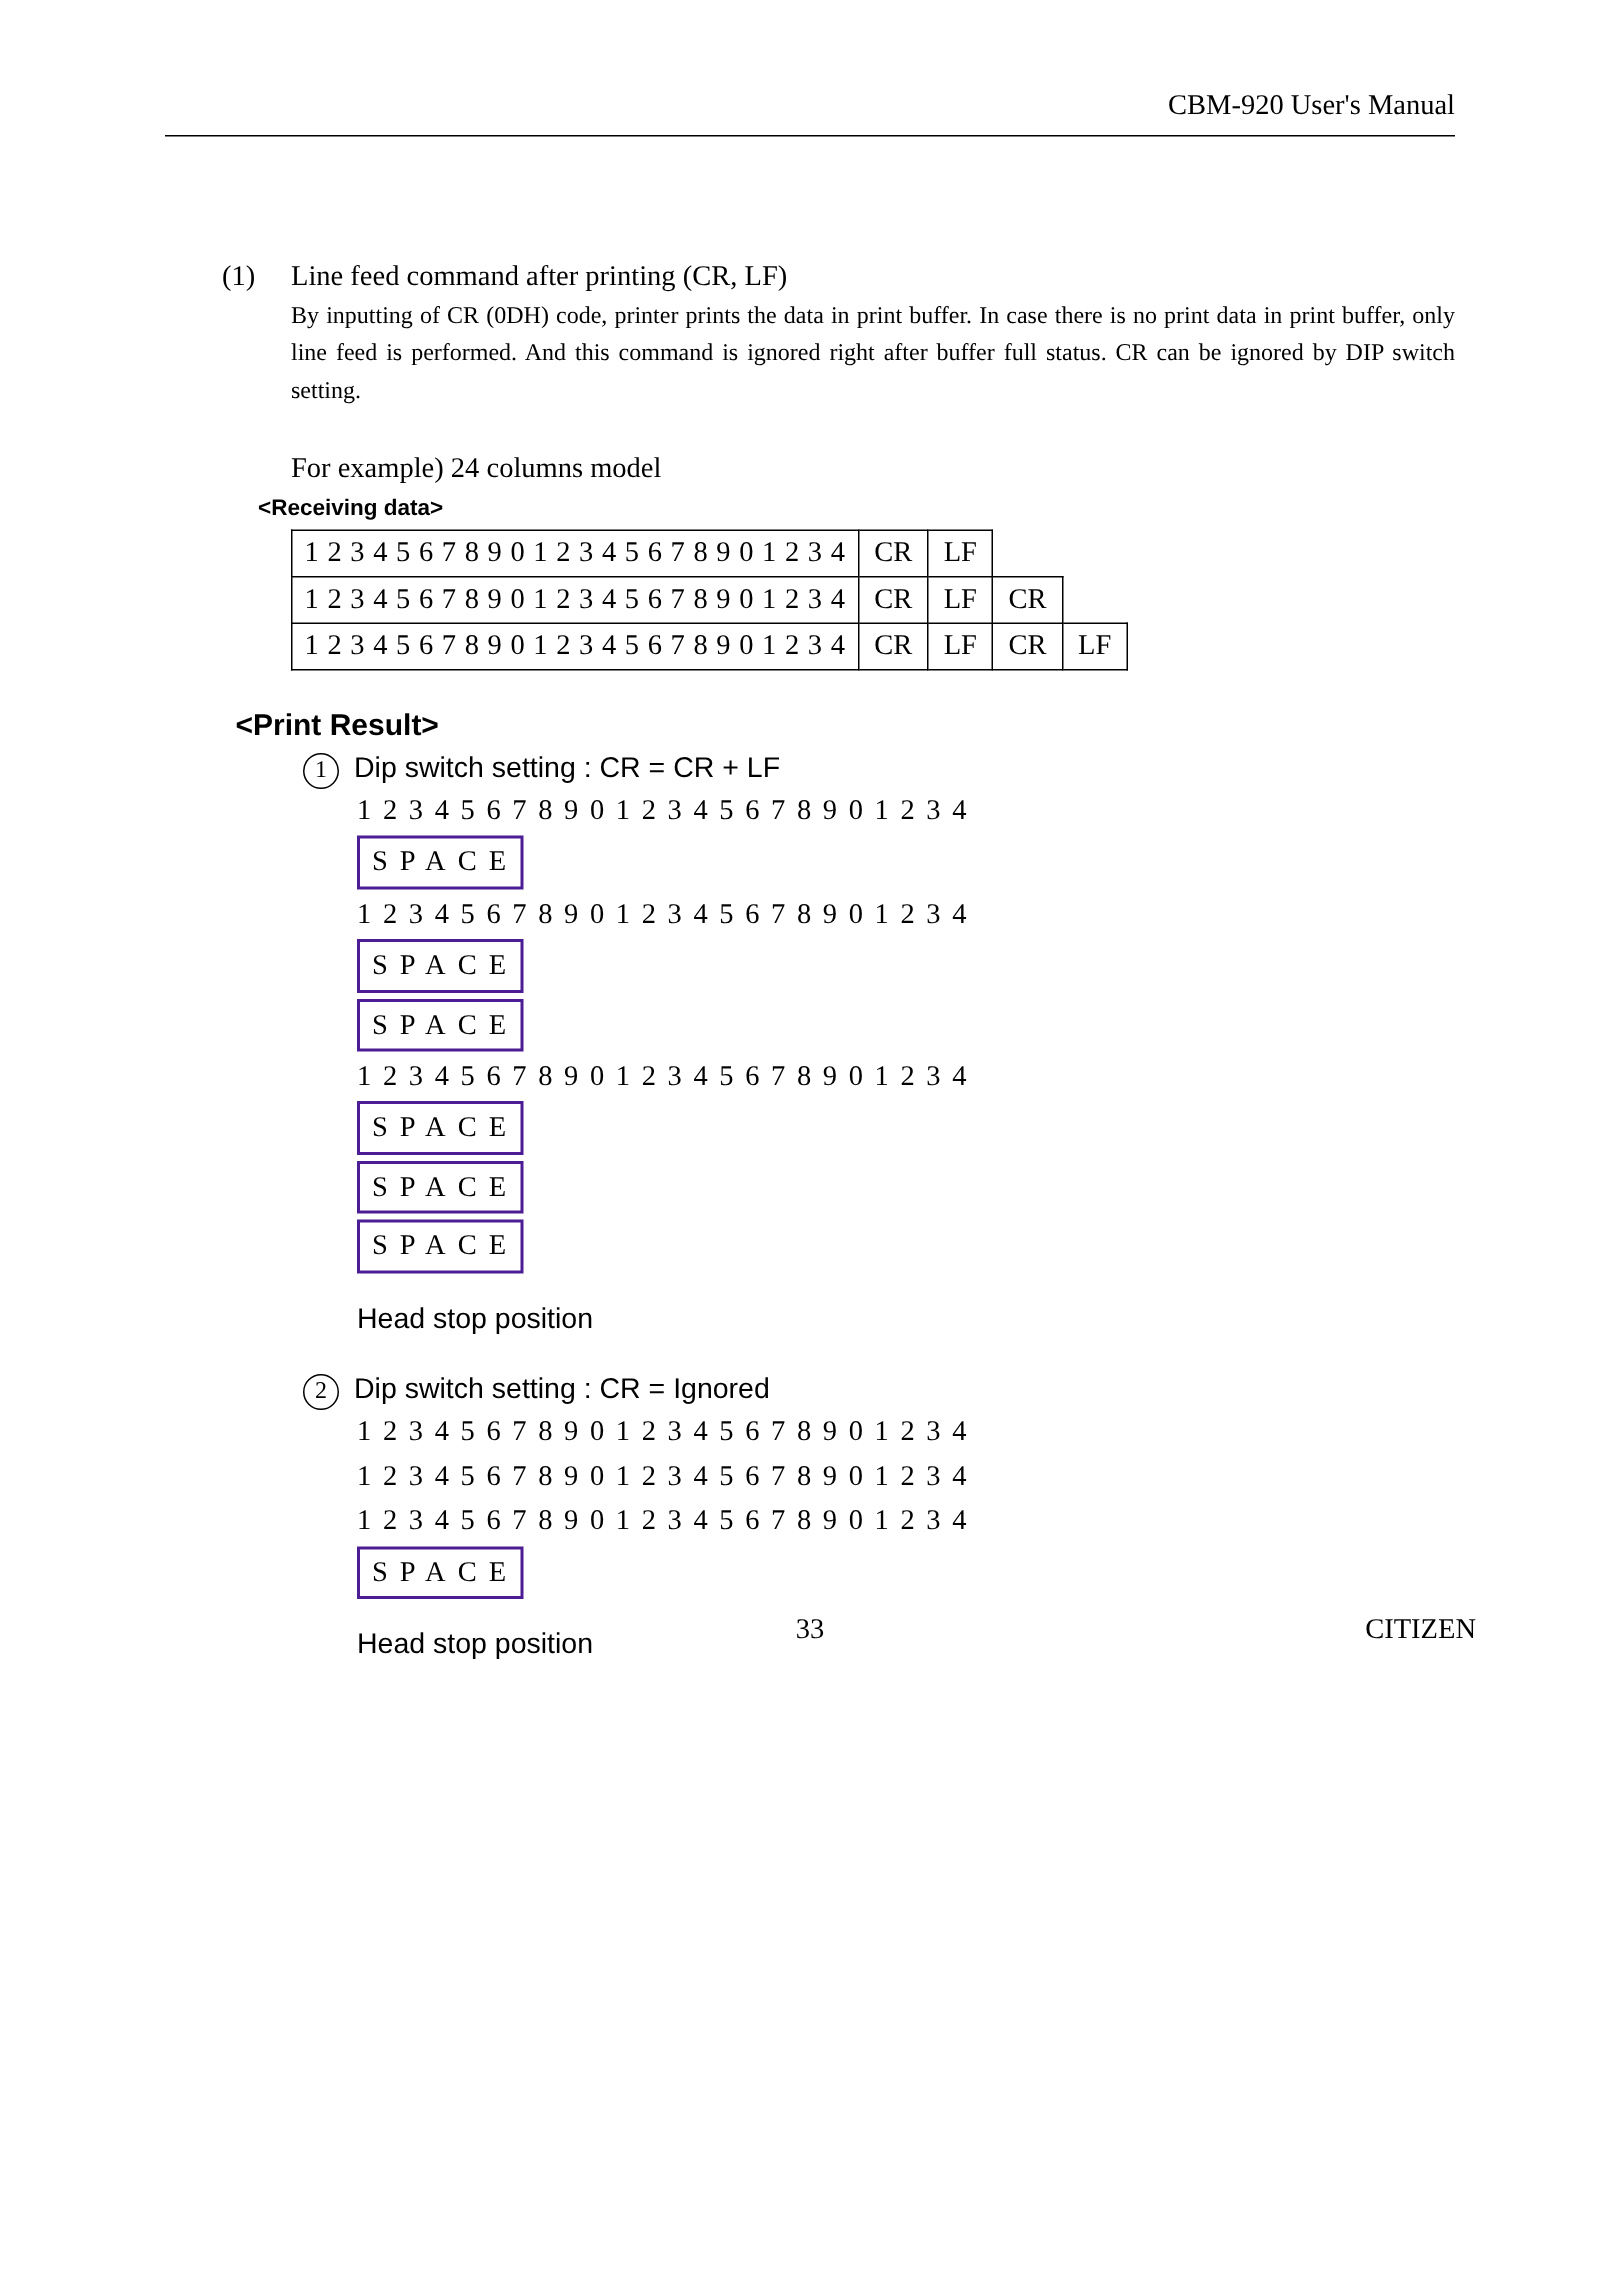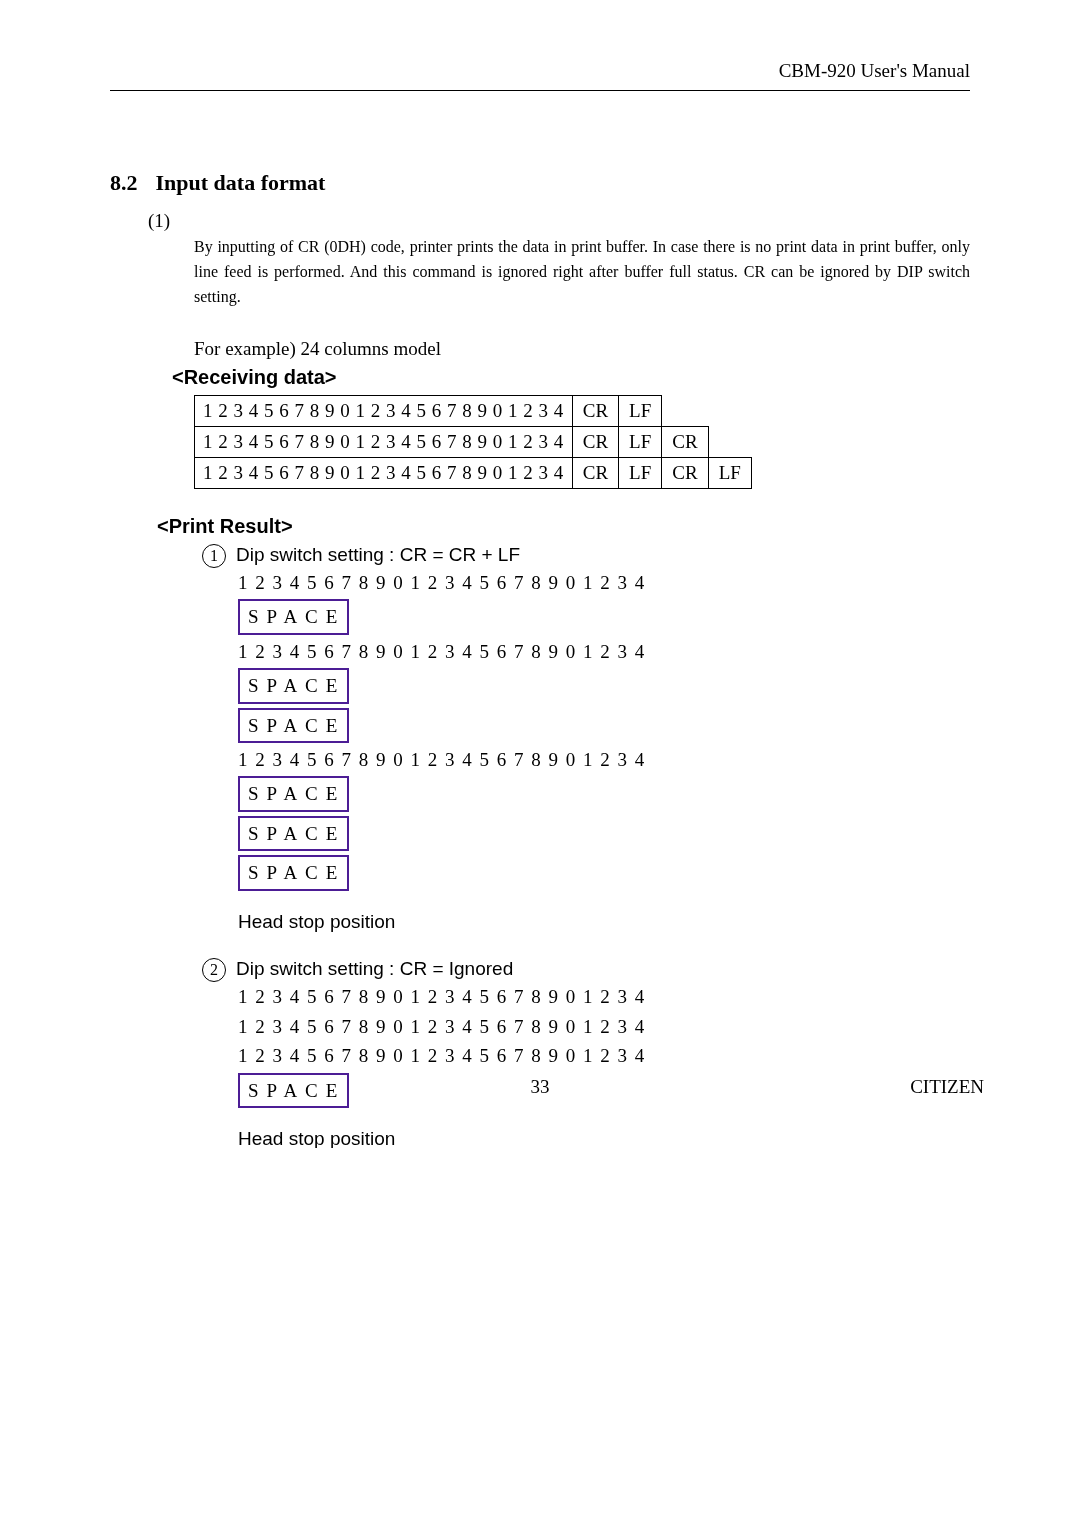--- a/index.html
+++ b/index.html
@@ -57,21 +57,21 @@
     line-height: 1.55;
     text-align: justify;
   }
   .example-line {
     margin-left: 84px;
     font-size: 19px;
     margin-top: 28px;
   }
   .subhead {
     margin-left: 62px;
-    font-size: 20px;
+    font-size: 15px;
     font-family: Arial, sans-serif;
     font-weight: bold;
     margin-top: 6px;
   }
   .subhead2 {
     margin-left: 47px;
     font-size: 20px;
     font-family: Arial, sans-serif;
     font-weight: bold;
     margin-top: 26px;
@@ -161,28 +161,25 @@
 </style>
 </head>
 <body>
 
 <div class="page">
   <div class="top-right">CBM-920 User's Manual</div>
   <div class="hr"></div>
 
   <div class="content">
 
-    <div class="sec-row">
-      <span>8.2</span>
-      <span>Input data format</span>
-    </div>
 
     <div class="para-block">
       <div class="item-row">
         <span class="num">(1)</span>
+        <span>Line feed command after printing (CR, LF)</span>
       </div>
       <div class="indent-body">By inputting of CR (0DH) code, printer prints the data in print buffer. In case there is no print data in print buffer, only line feed is performed. And this command is ignored right after buffer full status. CR can be ignored by DIP switch setting.</div>
     </div>
 
     <div class="example-line">For example) 24 columns model</div>
 
     <div class="subhead">&lt;Receiving data&gt;</div>
 
     <table class="recv">
       <tbody>

